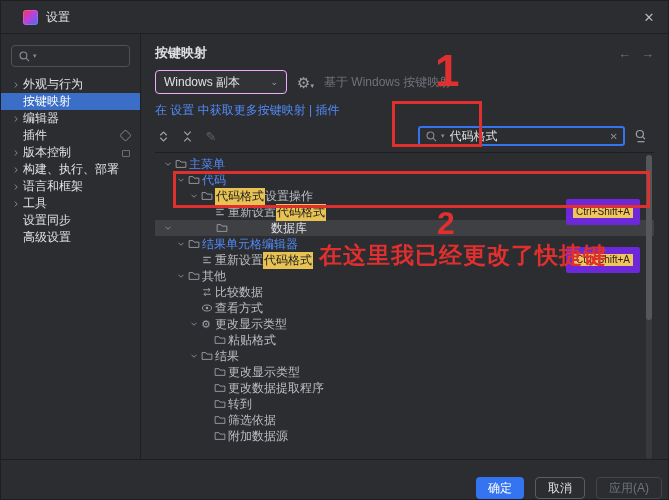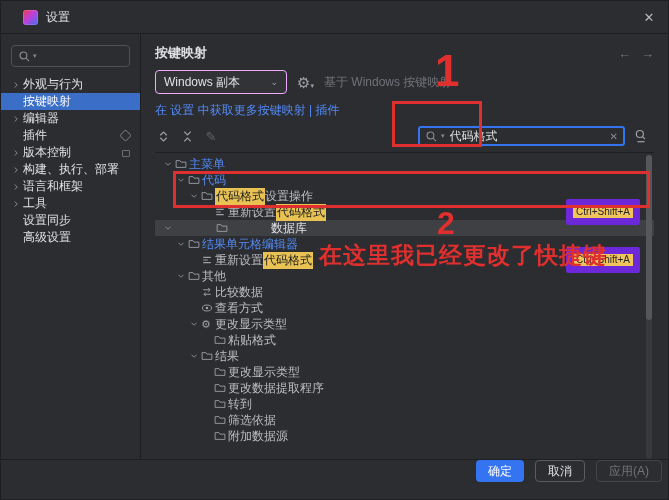--- a/index.html
+++ b/index.html
@@ -51,21 +51,21 @@
   .t-row.sel{background:#3E4043;color:#DFE1E5;}
   .t-chev{width:12px;flex-shrink:0;display:flex;align-items:center;}
   .t-icon{width:14px;flex-shrink:0;display:flex;align-items:center;}
   .t-gear{font-size:11px;color:#9DA0A8;line-height:11px;}
   .seg-blue{color:#548AF7;}
   .seg-hl{background:#E8C252;color:#1E1F22;padding:0 1px;}
   .kbd-badge{margin-left:auto;margin-right:14px;background:#F2C55C;border:7px solid #6d28d9;border-radius:2px;color:#262626;font-size:10px;line-height:12px;padding:0 3px;flex-shrink:0;}
   .scroll-track{position:absolute;top:2px;right:2px;width:6px;height:304px;background:#37393C;border-radius:3px;}
   .scroll-thumb{position:absolute;top:0;right:0;width:6px;height:165px;background:#55575B;border-radius:3px;}
   
-  .footer{position:absolute;left:0;right:0;bottom:0;height:40px;border-top:1px solid #1E1F22;display:flex;align-items:flex-start;justify-content:flex-end;gap:11px;padding-right:6px;background:#2B2D30;}
+  .footer{position:absolute;left:0;right:0;bottom:0;height:40px;border-top:1px solid #1E1F22;display:flex;align-items:flex-end;justify-content:flex-end;gap:11px;padding-right:6px;background:#2B2D30;}
   .btn{min-width:48px;height:22px;border-radius:4px;font-size:12px;display:flex;align-items:center;justify-content:center;padding:0 12px;cursor:pointer;}
   .btn.primary{background:#3574F0;color:#FFFFFF;}
   .btn.plain{background:transparent;border:1px solid #5A5D63;color:#DFE1E5;}
   .btn.disabled{background:transparent;border:1px solid #43454A;color:#6F737A;cursor:default;}
   
   .ann{position:absolute;pointer-events:none;z-index:20;}
   .ann-box{border:3px solid #E02F2F;}
   .ann-digit{color:#E02F2F;font-weight:bold;line-height:1;}
   .ann-note{color:#E02F2F;font-weight:bold;font-size:23px;white-space:nowrap;letter-spacing:1px;}
   svg{display:block;}

